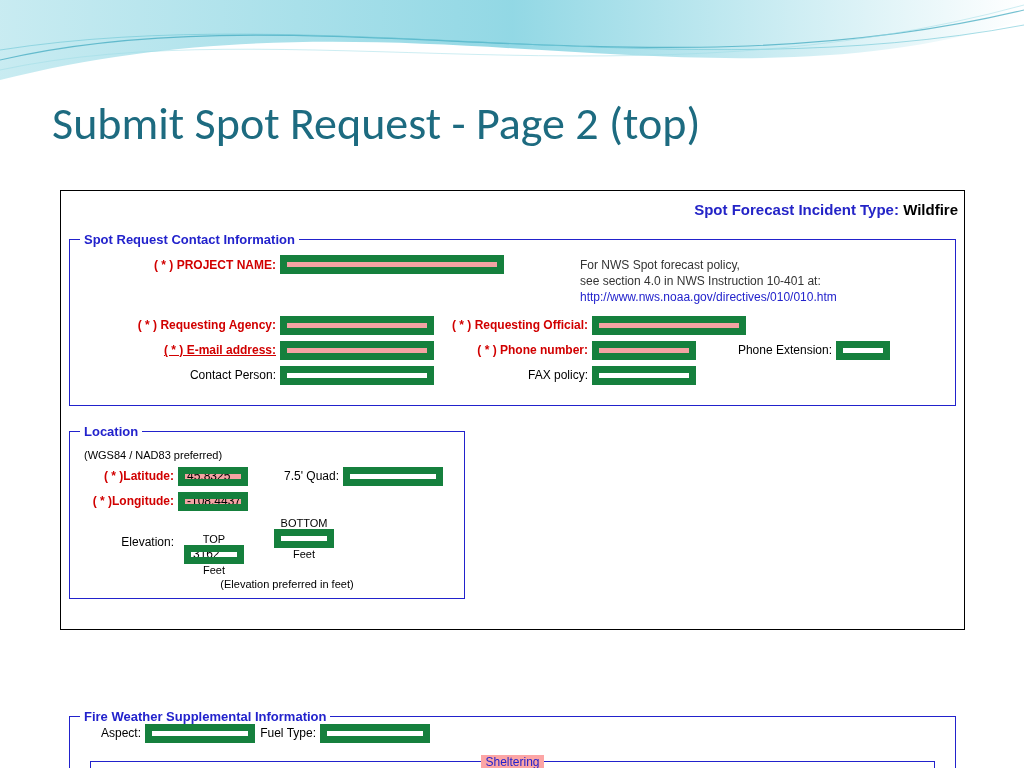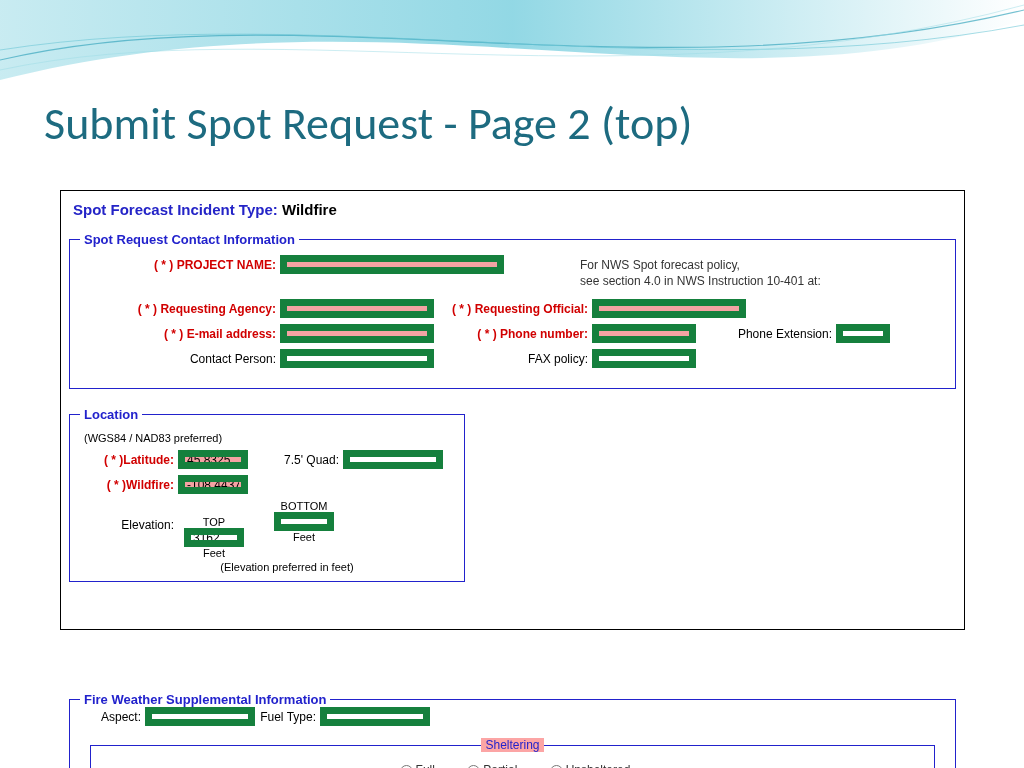--- a/index.html
+++ b/index.html
@@ -14,40 +14,40 @@
   }
   .wave-bg {
     position: absolute;
     top: 0; left: 0; right: 0;
     height: 130px;
     pointer-events: none;
   }
   .slide-title {
     position: absolute;
     top: 95px;
-    left: 44px;
+    left: 52px;
     font-size: 46px;
     color: #1d6b80;
     font-weight: 400;
     font-family: "Segoe UI", Calibri, Arial, sans-serif;
   }
   .form-screenshot {
     position: absolute;
     top: 190px;
     left: 60px;
     width: 905px;
     height: 440px;
     border: 1px solid #000;
     background: #fff;
     font-family: Arial, sans-serif;
     font-size: 12px;
     color: #000;
     padding: 8px 6px 6px 6px;
   }
-  .incident-line { margin: 2px 0 14px 6px; font-size: 15px; font-weight: bold; }
+  .incident-line { margin: 2px 0 14px 6px; font-size: 15px; font-weight: bold; text-align: right; }
   .incident-line .lbl { color: #2424c7; }
   .incident-line .val { color: #000; }
   fieldset.blue {
     border: 1.5px solid #2222cc;
     margin: 0 2px 12px 2px;
     padding: 8px 10px 14px 10px;
     position: relative;
   }
   fieldset.blue > legend {
     color: #2222cc;
@@ -119,34 +119,35 @@
     <div style="display:flex;">
       <div style="flex:0 0 450px;">
         <div class="row">
           <div class="cell-label req" style="width:200px;">( * ) PROJECT NAME:</div>
           <input class="pink" style="width: 224px;">
         </div>
       </div>
       <div class="policy" style="padding-left:50px; padding-top:2px;">
         <div>For NWS Spot forecast policy,</div>
         <div>see section 4.0 in NWS Instruction 10-401 at:</div>
+        <div class="link">http://www.nws.noaa.gov/directives/010/010.htm</div>
       </div>
     </div>
 
     <div style="height:10px;"></div>
 
     <div class="row">
       <div class="cell-label req" style="width:200px;">( * ) Requesting Agency:</div>
       <input class="pink" style="width: 154px;">
       <div class="cell-label req" style="width:158px;">( * ) Requesting Official:</div>
       <input class="pink" style="width: 154px;">
     </div>
 
     <div class="row">
-      <div class="cell-label req" style="width:200px;">( * ) E-mail address:</div>
+      <div class="cell-label req" style="width:200px;text-decoration:underline;">( * ) E-mail address:</div>
       <input class="pink" style="width: 154px;">
       <div class="cell-label req" style="width:158px;">( * ) Phone number:</div>
       <input class="pink" style="width: 104px;">
       <div class="cell-label plain" style="width:140px;">Phone Extension:</div>
       <input class="plain-in" style="width: 54px;">
     </div>
 
     <div class="row">
       <div class="cell-label plain" style="width:200px;">Contact Person:</div>
       <input class="plain-in" style="width: 154px;">
@@ -161,21 +162,21 @@
       <legend>Location</legend>
       <div class="coord-note small">(WGS84 / NAD83 preferred)</div>
 
       <div class="row">
         <div class="cell-label req" style="width:98px;">( * )Latitude:</div>
         <input class="pink" style="width: 70px;" value="45.8325">
         <div class="cell-label plain" style="width:95px;">7.5' Quad:</div>
         <input class="plain-in" style="width: 100px;">
       </div>
       <div class="row">
-        <div class="cell-label req" style="width:98px;">( * )Wildfire:</div>
+        <div class="cell-label req" style="width:98px;">( * )Longitude:</div>
         <input class="pink" style="width: 70px;" value="-108.4437">
       </div>
 
       <div style="display:flex; align-items:flex-start; margin-top:4px;">
         <div class="cell-label plain" style="width:98px; padding-top:18px;">Elevation:</div>
         <div style="text-align:center; width:72px;margin-top:16px;">
           <div class="small">TOP</div>
           <input class="plain-in" style="width: 60px;" value="3162">
           <div class="small">Feet</div>
         </div>

